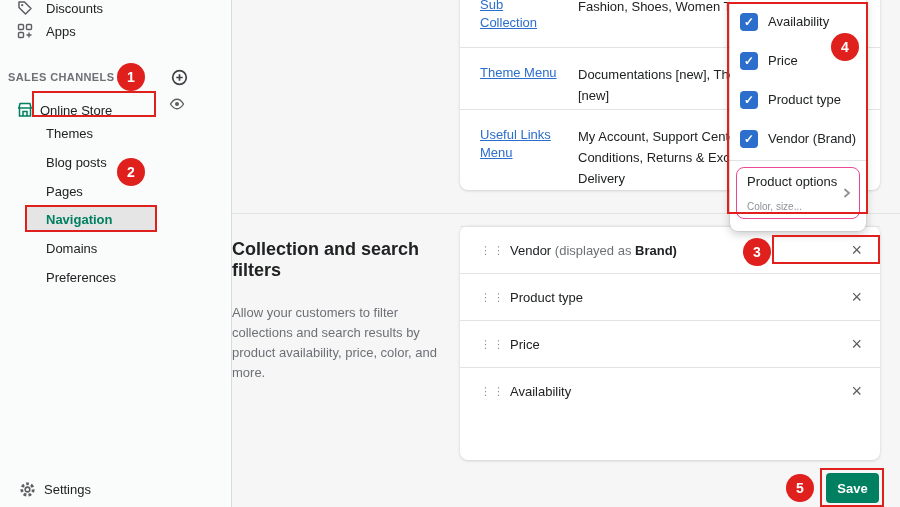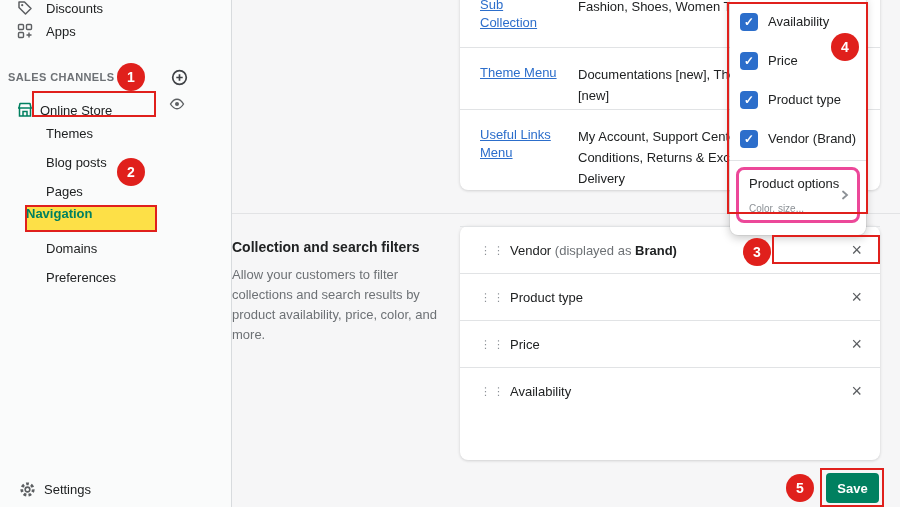--- a/index.html
+++ b/index.html
@@ -13,43 +13,43 @@
 
   
   .sidebar { position:absolute; left:0; top:0; width:232px; height:507px;
              background:#fafbfb; border-right:1px solid #d8dbde; z-index:5; }
   .sb-row { position:absolute; left:0; width:100%; height:28px; display:flex; align-items:center; cursor:pointer; }
   .sb-icon { position:absolute; left:16px; width:18px; height:18px; display:flex; align-items:center; justify-content:center; }
   .sb-label { position:absolute; left:46px; white-space:nowrap; }
   .sb-parent .sb-label { left:40px; font-weight:500; }
   .sb-header-label { position:absolute; left:8px; font-size:11px; font-weight:700; letter-spacing:.4px; color:var(--text-secondary,#6d7175); }
   .sb-action { position:absolute; width:18px; height:18px; display:flex; align-items:center; justify-content:center; cursor:pointer; z-index:6; }
-  .sb-selected { position:absolute; left:26px; top:206px; width:130px; height:26px; background:#fde047;
-                 border-radius:4px; display:flex; 
+  .sb-selected { position:absolute; left:26px; top:206px; width:130px; height:26px; background:#e5e5e5;
+                 border-radius:4px; display:flex; align-items:center; padding-left:20px;
                  color:var(--accent-green,#008060); font-weight:600; cursor:pointer; z-index:5; }
 
   
   .card { position:absolute; background:#fff; border-radius:8px;
           box-shadow:0 0 4px rgba(0,0,0,.04), 0 1px 3px rgba(0,0,0,.13); }
 
   
   .menus-card { left:460px; top:-20px; width:420px; height:210px; z-index:1; overflow:hidden; }
   .menu-row { display:grid; grid-template-columns:80px 1fr; column-gap:18px; padding:16px 20px 0; }
   .menu-row.r1 { height:68px; border-bottom:1px solid #e1e3e5; }
   .menu-row.r2 { height:62px; border-bottom:1px solid #e1e3e5; }
   .menu-row.r3 { height:80px; }
   .menu-link { color:var(--link-blue,#2c6ecb); text-decoration:underline; line-height:18px; cursor:pointer; }
   .menu-items { color:var(--text-primary,#202223); line-height:21px; white-space:pre-line; }
 
   .section-divider { position:absolute; left:205px; right:0; top:213px; height:1px; background:#e2e3e5; }
 
   
   .section-info { position:absolute; left:232px; top:239px; width:216px; }
-  .section-title { font-size:14px; font-weight:700; }
-  .section-desc { margin-top:10px; color:var(--text-secondary,#6d7175); line-height:20px; }
+  .section-title { font-size:18px; font-weight:700; }
+  .section-desc { margin-top:22px; color:var(--text-secondary,#6d7175); line-height:20px; }
 
   
   .filters-card { left:460px; top:226px; width:420px; height:234px; z-index:1; }
   .fc-header { height:46px; display:flex; align-items:center; justify-content:space-between; padding:0 20px; }
   .fc-title { font-size:14px; font-weight:700; }
   .add-filter { color:var(--accent-green,#008060); font-weight:500; cursor:pointer; display:flex; align-items:center; }
   .add-filter .caret { margin-left:5px; font-size:11px; }
   .filter-row { height:47px; border-top:1px solid #e1e3e5; display:flex; align-items:center; padding:0 20px; position:relative; }
   .drag { color:#8c9196; font-size:11px; letter-spacing:2px; width:26px; cursor:grab; line-height:12px; }
   .fr-label { margin-left:4px; }
@@ -61,21 +61,21 @@
   
   .popover { position:absolute; left:730px; top:-6px; width:136px; z-index:10;
              background:#fff; border-radius:8px; padding:8px 0 6px;
              box-shadow:0 0 0 1px rgba(0,0,0,.05), 0 3px 10px rgba(0,0,0,.22); }
   .pop-option { height:39px; display:flex; align-items:center; padding:0 10px; cursor:pointer; }
   .checkbox { flex:0 0 18px; width:18px; height:18px; border-radius:4px;
               background:var(--checkbox-blue,#2c6ecb); color:#fff; display:flex;
               align-items:center; justify-content:center; font-size:12px; font-weight:700; cursor:pointer; }
   .pop-label { margin-left:10px; white-space:nowrap; }
   .pop-divider { border-top:1px solid #e1e3e5; margin-top:2px; }
-  .pop-inset { margin:6px; border:3px solid #ec4899; border-radius:8px; padding:6px 10px; position:relative; cursor:pointer; }
+  .pop-inset { margin:6px; border:1px solid #ec4899; border-radius:8px; padding:6px 10px; position:relative; cursor:pointer; }
   .pop-inset-sub { font-size:10px; color:#8c9196; margin-top:12px; }
   .pop-chevron { position:absolute; right:6px; top:50%; transform:translateY(-50%); width:12px; height:12px; }
 
   
   .save-btn { position:absolute; left:826px; top:473px; width:53px; height:30px;
               background:var(--accent-green,#008060); color:#fff; border:none; border-radius:4px;
               font-family:"Liberation Sans", sans-serif; font-size:13px; font-weight:600; cursor:pointer; z-index:6; }
 
   
   .ann-box { position:absolute; border:2px solid var(--annotation-red,#e0201c); z-index:20; pointer-events:none; }

